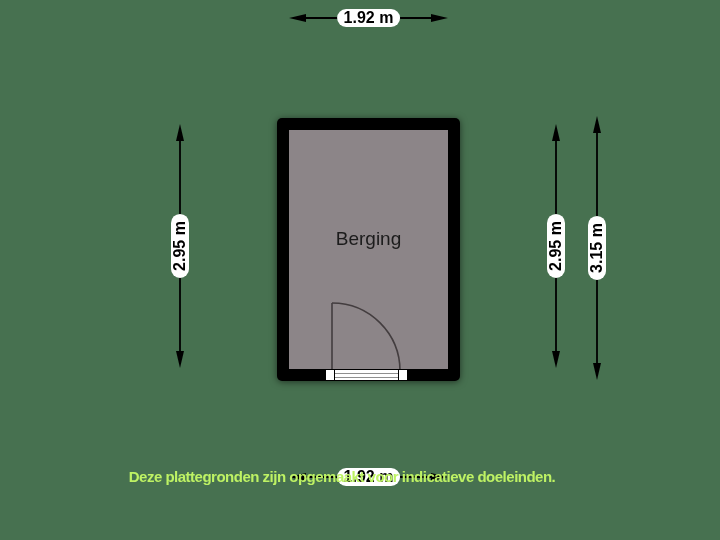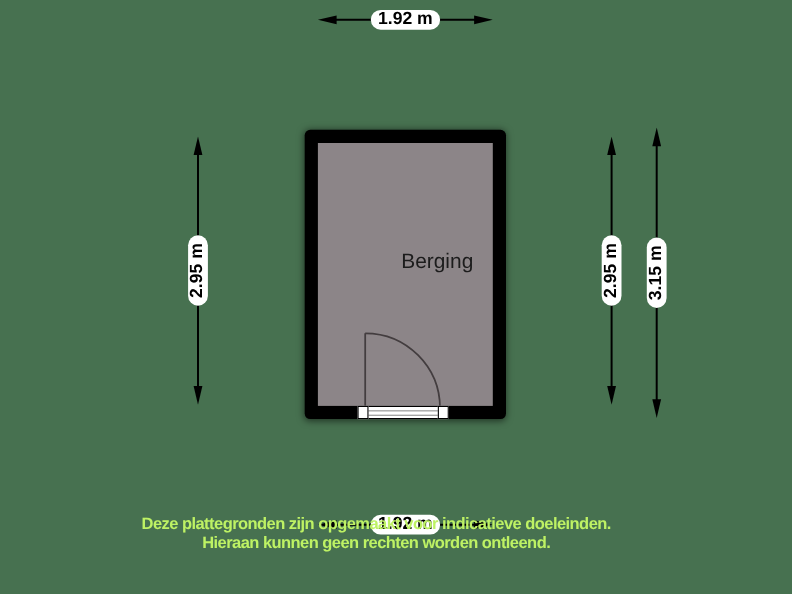--- a/index.html
+++ b/index.html
@@ -36,21 +36,20 @@
     background: var(--color-floor, #8c8588);
   }
   .room-label {
     position: absolute;
     left: 12px; top: 228px;
     width: 159px;
     text-align: center;
     font-size: 19px;
     line-height: 22px;
     color: #1c1c1c;
-    padding-left: 29px;
   }
   .room .room-label { top: 110px; }
 
   .door-svg {
     position: absolute;
     left: 43px; top: 177px;
     width: 95px; height: 90px;
   }
   .threshold {
     position: absolute;
@@ -182,16 +181,15 @@
       <line x1="15" y1="10" x2="144" y2="10"></line>
       <polygon points="0,10 17,6 17,14"></polygon>
       <polygon points="159,10 142,6 142,14"></polygon>
     </svg>
     <span class="pill">1.92 m</span>
   </div>
 
 
   <div class="disclaimer">
     <div>Deze plattegronden zijn opgemaakt voor indicatieve doeleinden.</div>
-    <div>Hieraan kunnen geen rechten worden ontleend.</div>
   </div>
 
 </div>
 
 </body></html>

